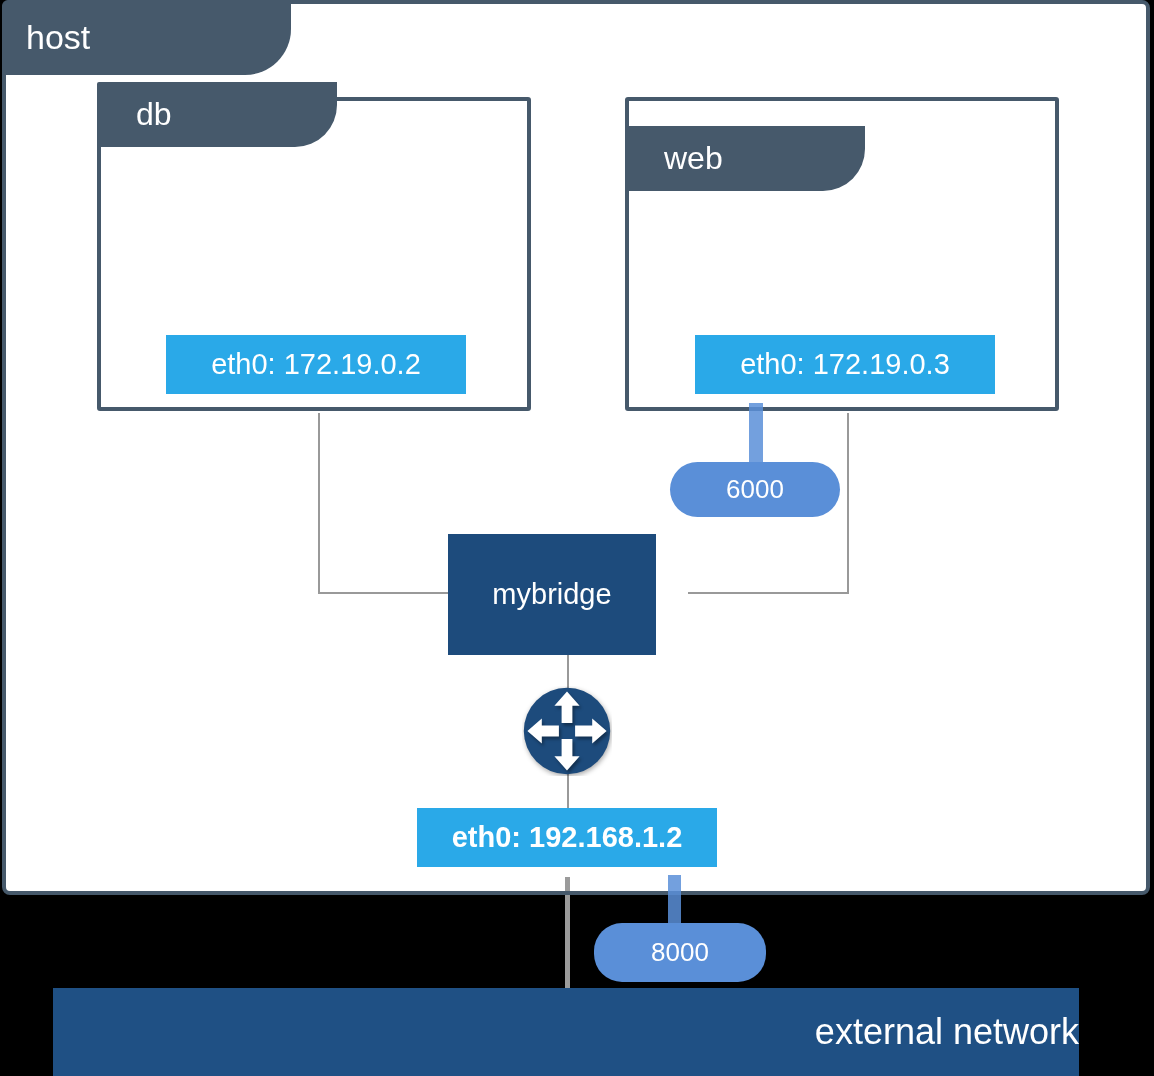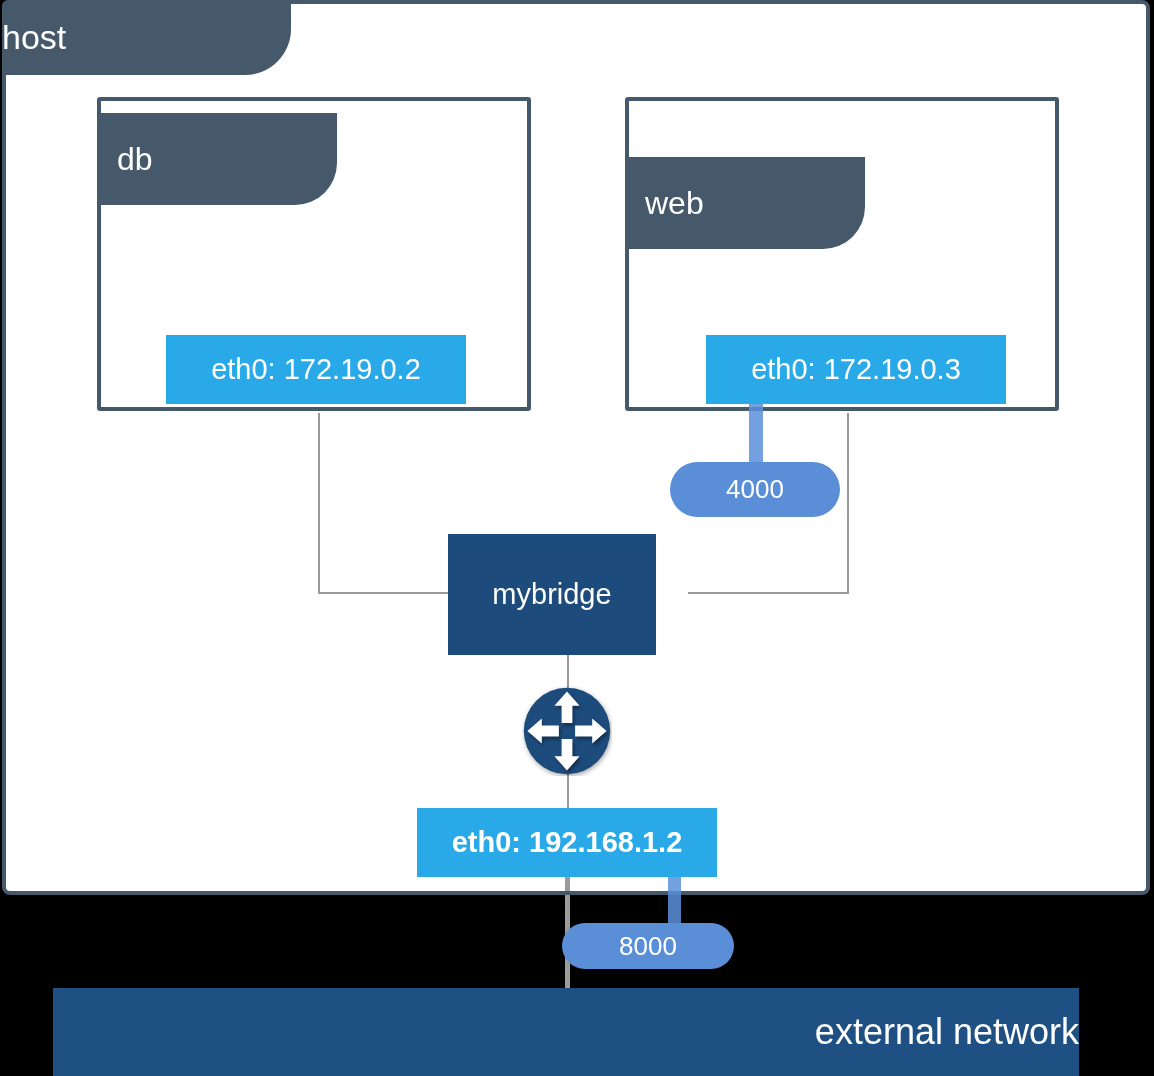--- a/index.html
+++ b/index.html
@@ -24,34 +24,34 @@
     left:2px;top:0;width:1148px;height:895px;
     background:#ffffff;border:4px solid var(--c-slate);border-radius:8px;
   }
   .tab{
     background:var(--c-slate);color:var(--c-text-white);
     display:flex;align-items:center;
   }
   .host-tab{
     left:2px;top:0;width:289px;height:75px;
     border-radius:6px 0 46px 0;
-    font-size:34px;
+    font-size:34px;padding-left:24px;
   }
   .cbox{
     background:#ffffff;border:4px solid var(--c-slate);border-radius:3px;
     width:434px;height:314px;top:97px;
   }
   .ctab{
-    top:113px;width:240px;height:92px;
+    top:82px;width:240px;height:65px;
     border-radius:2px 0 42px 0;
-    font-size:32px;padding-left:20px;
+    font-size:32px;padding-left:39px;
   }
   .iface{
     background:var(--c-iface-blue);color:var(--c-text-white);
-    width:300px;height:69px;display:flex;align-items:center;justify-content:center;
+    width:300px;height:59px;display:flex;align-items:center;justify-content:center;
     font-size:29px;
   }
   .gline{background:var(--c-line-gray);}
   .navybox{
     background:var(--c-bridge-navy);color:var(--c-text-white);
     display:flex;align-items:center;justify-content:center;
   }
   .bridge{left:448px;top:534px;width:208px;height:121px;font-size:29px;}
   .portline{background:var(--c-pill-blue);opacity:0.85;}
   .pill{
@@ -108,29 +108,29 @@
     <polygon points="50,6 64,22 56,22 56,41 44,41 44,22 36,22" transform="rotate(270 50 50)"></polygon>
   </g>
 </svg>
 
 <div class="abs portline" style="left:749px;top:403px;width:14px;height:62px;"></div>
 <div class="abs portline" style="left:668px;top:875px;width:13px;height:52px;"></div>
 
 <div class="abs iface" style="left:166px;top:335px;">
   <span>eth0: 172.19.0.2</span>
 </div>
-<div class="abs iface" style="left:695px;top:335px;margin-left:11px;">
+<div class="abs iface" style="left:695px;top:335px;">
   <span>eth0: 172.19.0.3</span>
 </div>
 <div class="abs iface" style="left:417px;top:808px;font-weight:bold;">
   <span>eth0: 192.168.1.2</span>
 </div>
 
 <div class="abs pill" style="left:670px;top:462px;width:170px;height:55px;">
-  <span>4000</span>
+  <span>6000</span>
 </div>
-<div class="abs pill" style="left:562px;top:923px;width:172px;height:46px;">
+<div class="abs pill" style="left:594px;top:923px;width:172px;height:59px;">
   <span>8000</span>
 </div>
 
 <div class="abs external">
   <span>external network</span>
 </div>
 
 </body></html>

